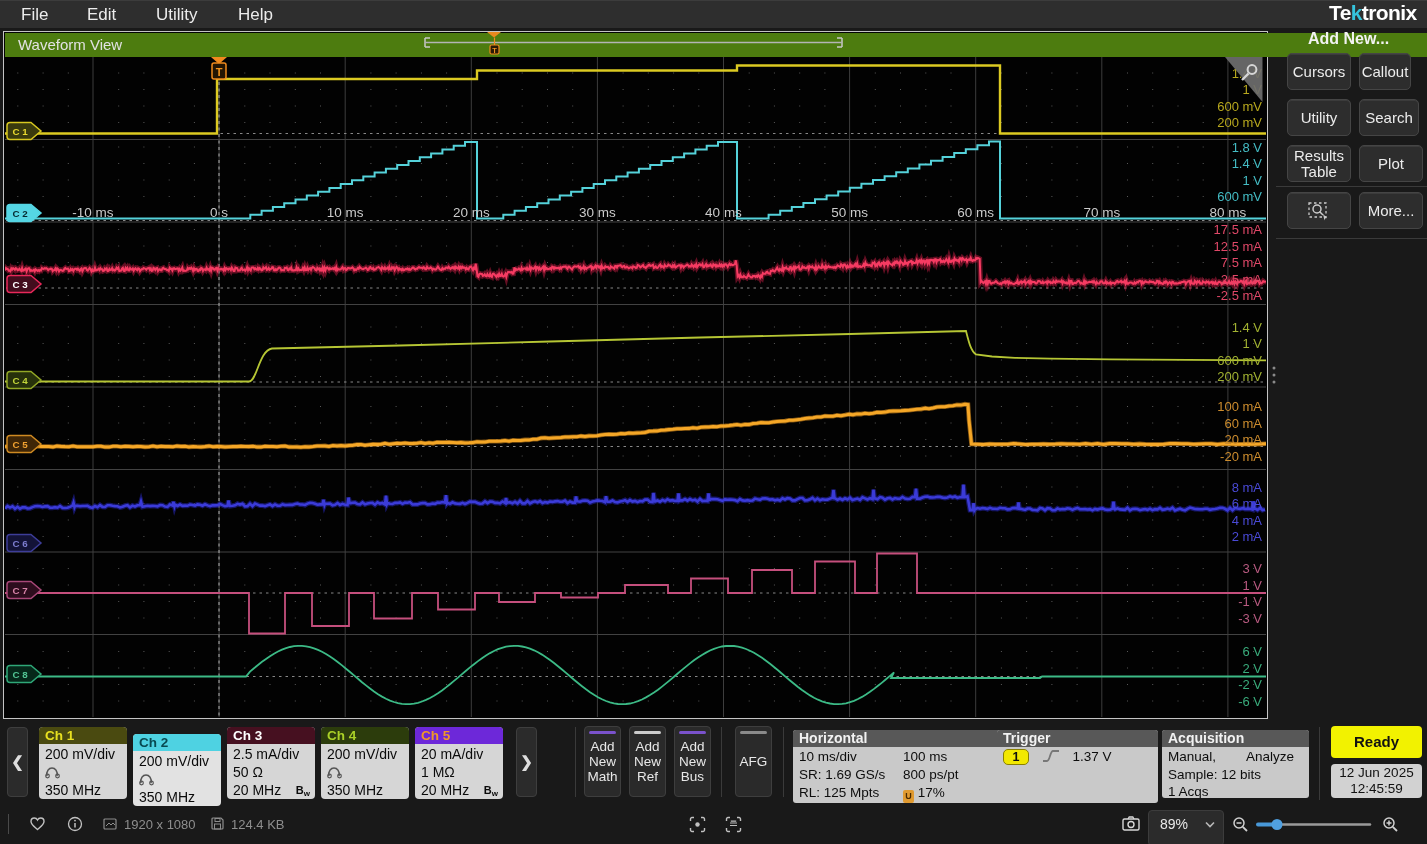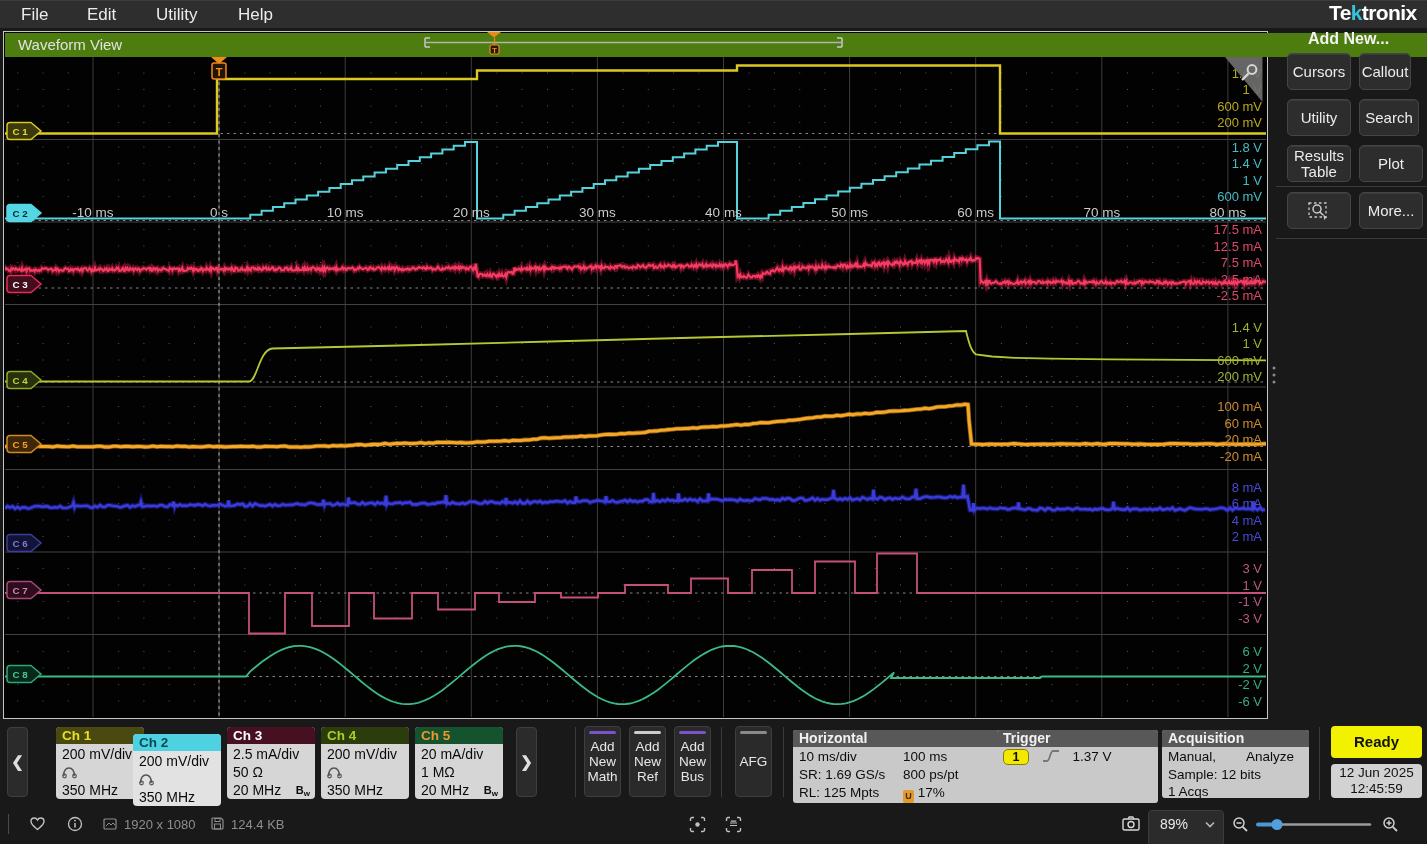--- a/index.html
+++ b/index.html
@@ -160,21 +160,21 @@
 <rect x="3" y="3" width="17" height="14" fill="none" stroke="#cccccc" stroke-width="1.3" stroke-dasharray="2.5 2.5"></rect>
 <circle cx="11" cy="9" r="4" fill="none" stroke="#cccccc" stroke-width="1.5"></circle>
 <line x1="13.5" y1="11.5" x2="17" y2="15" stroke="#cccccc" stroke-width="1.5"></line>
 <path d="M17 14l4 4-2 .5-.5 2z" fill="#cccccc"></path>
 </svg>
   </div>
 <div class="sep" style="left:1276px;top:186px;width:151px"></div>
 <div class="sep" style="left:1276px;top:238px;width:151px"></div>
 <div class="navb" style="left:7px">❮</div>
 <div class="navb" style="left:516px">❯</div>
-<div class="card" style="left:39px;margin-left:17px;">
+<div class="card" style="left:39px;">
     <div class="hd" style="background:#4a4a10;color:#e8e020">Ch 1</div>
 <div class="bd">200 mV/div<br><svg width="15" height="13" viewBox="0 0 15 13" style="vertical-align:-2px">
         <path d="M2 10c-1-5 2-8 5-8s6 3 5 8" fill="none" stroke="#555" stroke-width="1.6"></path>
         <circle cx="2.5" cy="10" r="1.8" fill="none" stroke="#555" stroke-width="1.2"></circle>
         <circle cx="12.5" cy="10" r="1.8" fill="none" stroke="#555" stroke-width="1.2"></circle>
       </svg><br>350 MHz</div>
   </div>
 <div class="card" style="left:133px;background:#e2e2e2;margin-top:7px;">
     <div class="hd" style="background:#4ed2e2;color:#084a52">Ch 2</div>
 <div class="bd">200 mV/div<br><svg width="15" height="13" viewBox="0 0 15 13" style="vertical-align:-2px">
@@ -189,21 +189,21 @@
   </div>
 <div class="card" style="left:321px;">
     <div class="hd" style="background:#2c3c0c;color:#aad028">Ch 4</div>
 <div class="bd">200 mV/div<br><svg width="15" height="13" viewBox="0 0 15 13" style="vertical-align:-2px">
         <path d="M2 10c-1-5 2-8 5-8s6 3 5 8" fill="none" stroke="#555" stroke-width="1.6"></path>
         <circle cx="2.5" cy="10" r="1.8" fill="none" stroke="#555" stroke-width="1.2"></circle>
         <circle cx="12.5" cy="10" r="1.8" fill="none" stroke="#555" stroke-width="1.2"></circle>
       </svg><br>350 MHz</div>
   </div>
 <div class="card" style="left:415px;">
-    <div class="hd" style="background:#14532d;color:#f09828">Ch 5</div>
+    <div class="hd" style="background:#6d28d9;color:#f09828">Ch 5</div>
 <div class="bd">20 mA/div<br>1 MΩ<br>20 MHz<span style="float:right;margin-right:5px;font-size:11px;font-weight:bold">B<span style="font-size:8px;vertical-align:-2px">w</span></span></div>
   </div>
 <div class="vsep" style="left:575px;top:727px;height:70px"></div>
 <div class="vsep" style="left:721px;top:727px;height:70px"></div>
 <div class="vsep" style="left:783px;top:727px;height:70px"></div>
 <div class="vsep" style="left:1319px;top:727px;height:73px"></div>
 <div class="abtn" style="left:584px">
     <div class="stripe" style="background:#7a52cc"></div>
     <div class="t">Add<br>New<br>Math</div>
   </div>

